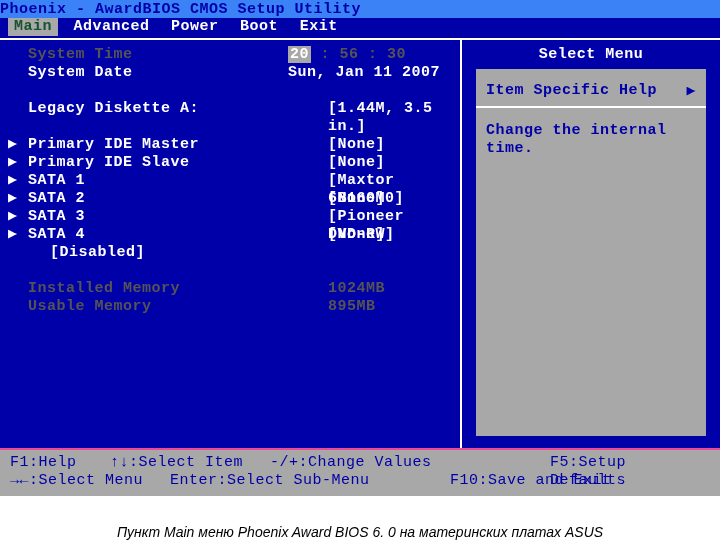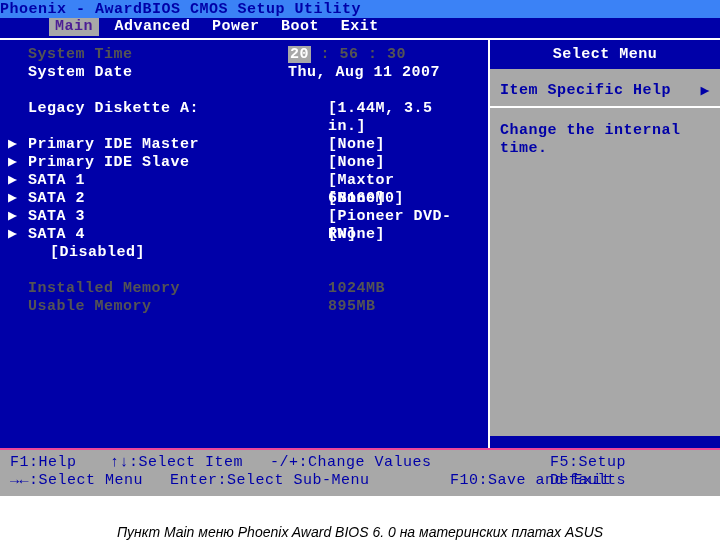--- a/index.html
+++ b/index.html
@@ -30,38 +30,37 @@
     padding: 0 8px 2px 8px;
     height: 18px;
     line-height: 18px;
   }
   .menu-item {
     display: inline-block;
     padding: 0 6px;
   }
   .menu-item.active {
     background: #a8a8a8;
-    color: #4c1d95;
-    margin-left: 41px;
+    color: #14532d;
   }
   .main-area {
     display: flex;
     height: 408px;
     border-top: 2px solid #fff;
     border-bottom: 2px solid #ec4899;
     position: relative;
   }
   .left-panel {
     flex: 1;
     padding: 6px 10px;
     border-right: 2px solid #fff;
   }
   .right-panel {
     width: 210px;
-    padding: 6px 10px;
+    padding: 6px 24px;
   }
   .row {
     display: flex;
     height: 18px;
     line-height: 18px;
     position: relative;
   }
   .row .label {
     width: 260px;
   }
@@ -158,21 +157,21 @@
   </div>
 
   <div class="main-area">
     <div class="left-panel" id="left-panel">
         <div class="row">
           <span class="label indent dim">System Time</span>
           <span class="value dim"><span class="selected-val">20</span><span> : 56 : 30</span></span>
         </div>
         <div class="row">
           <span class="label indent">System Date</span>
-          <span class="value">Thu, Aug 11 2007</span>
+          <span class="value">Sun, Jan 11 2007</span>
         </div>
         <div class="spacer"></div>
         <div class="row">
           <span class="label indent">Legacy Diskette A:</span>
           <span class="value" style="padding-left: 40px;">[1.44M, 3.5 in.]</span>
         </div>
         <div class="spacer"></div>
         <div class="row">
           <span class="arrow">▶</span>
           <span class="label indent">Primary IDE Master</span>

